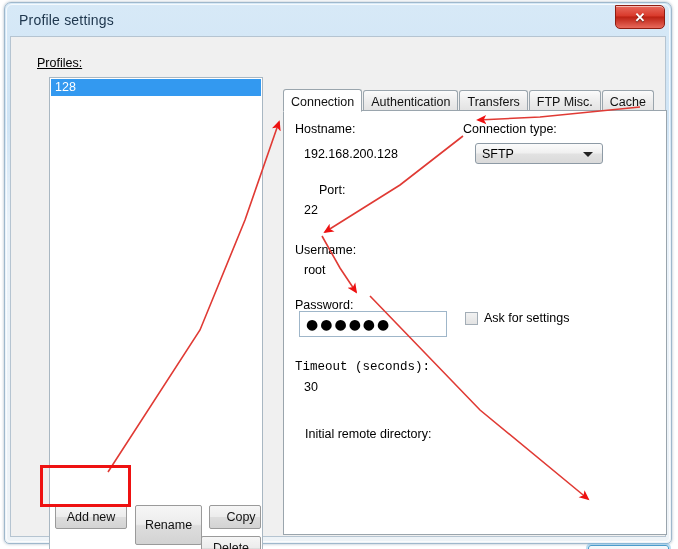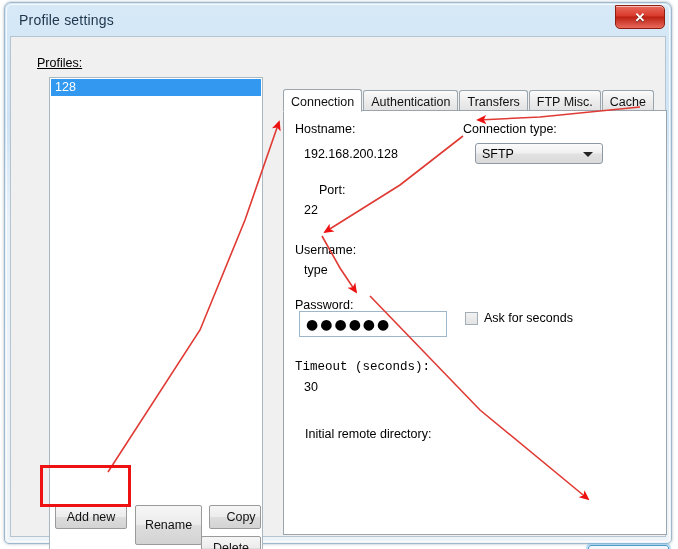--- a/index.html
+++ b/index.html
@@ -350,30 +350,30 @@
     <div class="field-label" style="left:452px; top:85px;">Connection type:</div>
     <div class="combo">
       <span class="combo-text">SFTP</span>
       <span class="combo-arrow"></span>
     </div>
 
     <div class="field-label" style="left:284px; top:146px;margin-left:24px;">Port:</div>
     <div class="field-value" style="left:293px; top:166px;text-align:center;">22</div>
 
     <div class="field-label" style="left:284px; top:206px;">Username:</div>
-    <div class="field-value" style="left:293px; top:226px;">type</div>
+    <div class="field-value" style="left:293px; top:226px;">root</div>
 
     <div class="field-label" style="left:284px; top:261px;">Password:</div>
     <div class="pwdbox">
       <span class="pwd-dots">●●●●●●</span>
     </div>
 
     <div class="checkrow">
       <span class="checkbox"></span>
-      <span class="checkrow-label">Ask for seconds</span>
+      <span class="checkrow-label">Ask for settings</span>
     </div>
 
     <div class="field-label" style="left:284px; top:323px;font-family:Liberation Mono, monospace;">Timeout (seconds):</div>
     <div class="field-value" style="left:293px; top:343px;">30</div>
 
     <div class="field-label" style="left:284px; top:390px;margin-left:10px;">Initial remote directory:</div>
 
     <div class="btn-close">Close</div>
   </div>
 </div>

